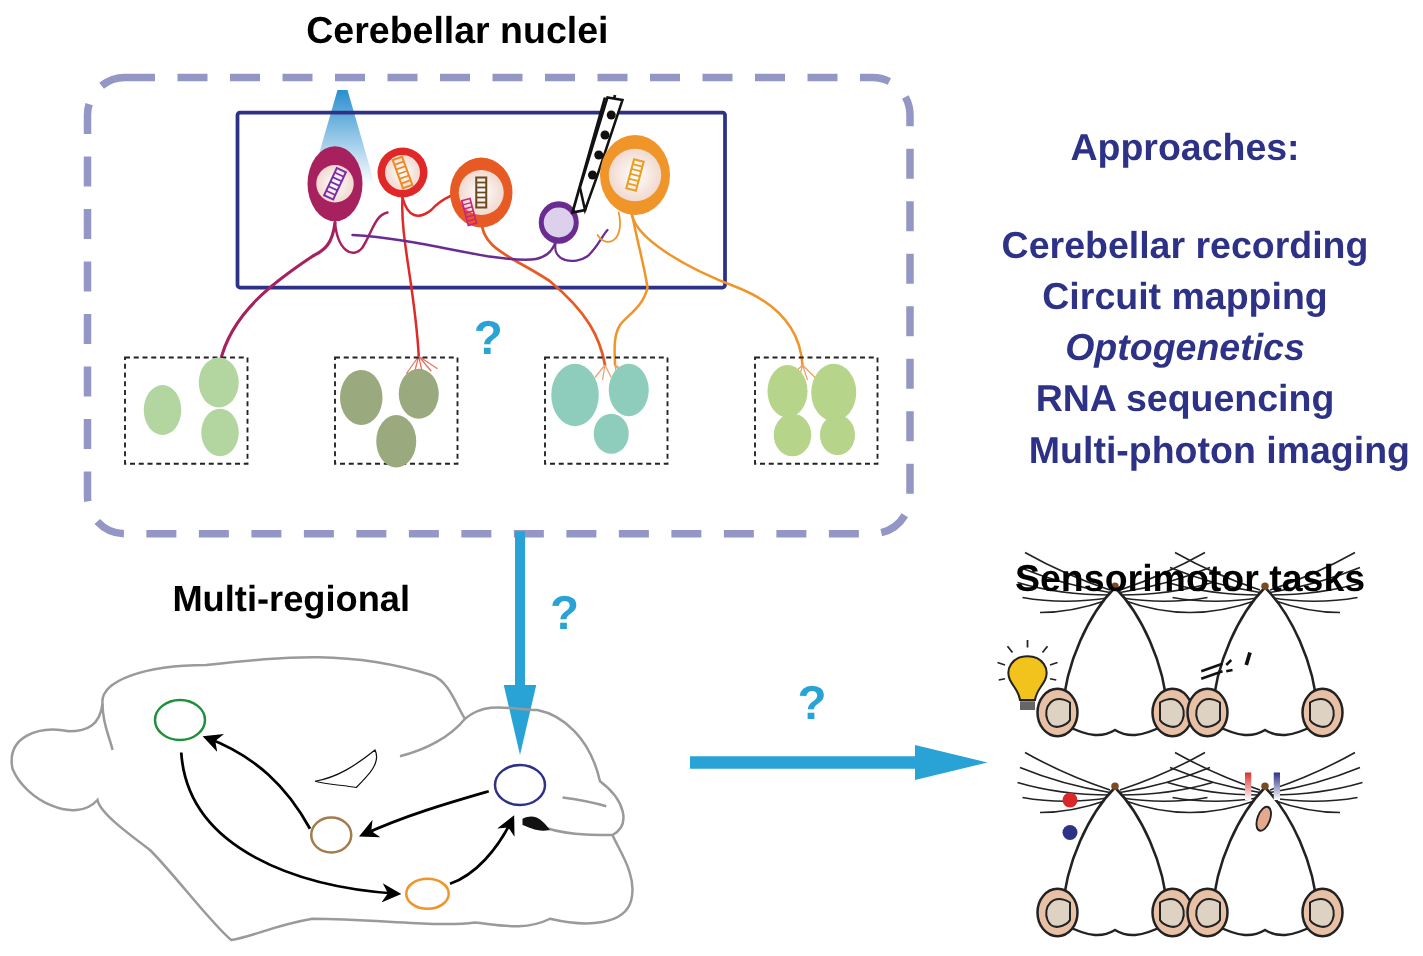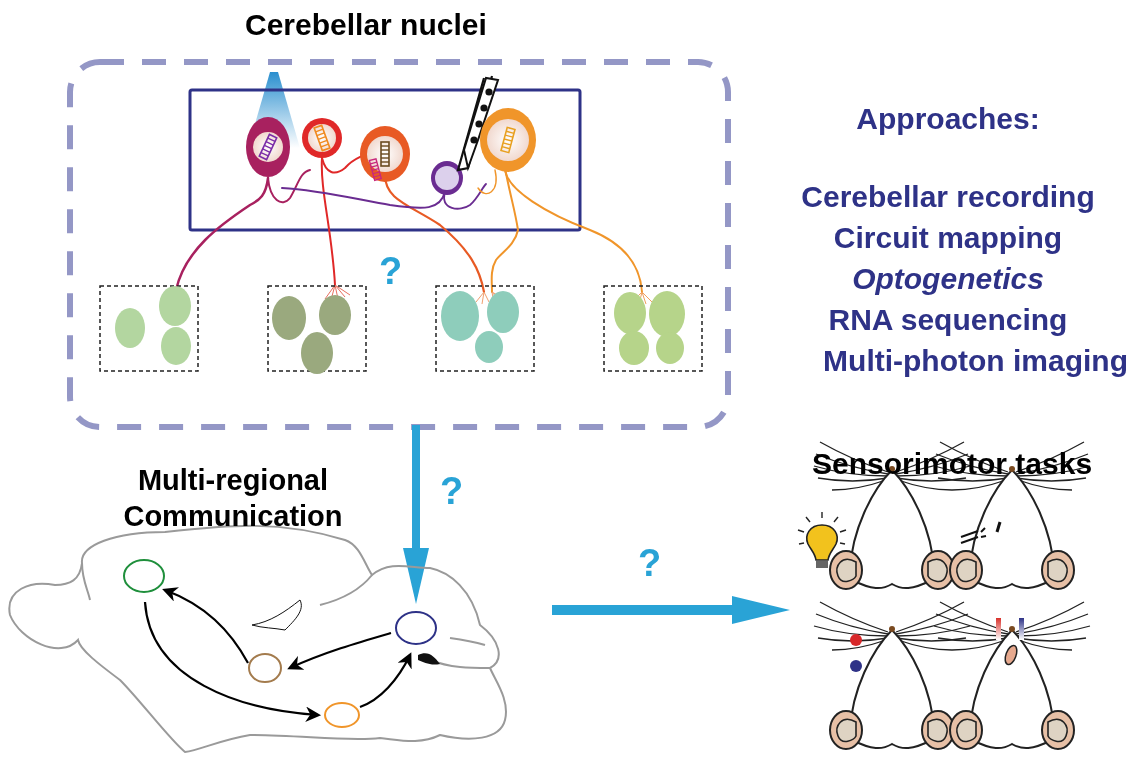--- a/index.html
+++ b/index.html
@@ -235,16 +235,15 @@
 <div class="approach txt" style="top:236px;font-style:italic;">Optogenetics</div>
 <div class="approach txt" style="top:277px;">RNA sequencing</div>
 <div class="approach txt" style="top:318px;text-align:right;">Multi-photon imaging</div>
 
 <div class="txt qmark" style="left:379px; top:250px;">?</div>
 <div class="txt qmark" style="left:440px; top:470px;">?</div>
 <div class="txt qmark" style="left:638px; top:542px;">?</div>
 
 <div class="txt title-black" style="left:88px; top:462px; font-size:29px; text-align:center; width:290px; line-height:36px;">
   <div>Multi-regional</div>
-  <div>Communication</div>
 </div>
 
 <div class="txt title-black" style="left:788px; top:447px; font-size:30px;margin-left:24px;">Sensorimotor tasks</div>
 
 </body></html>

